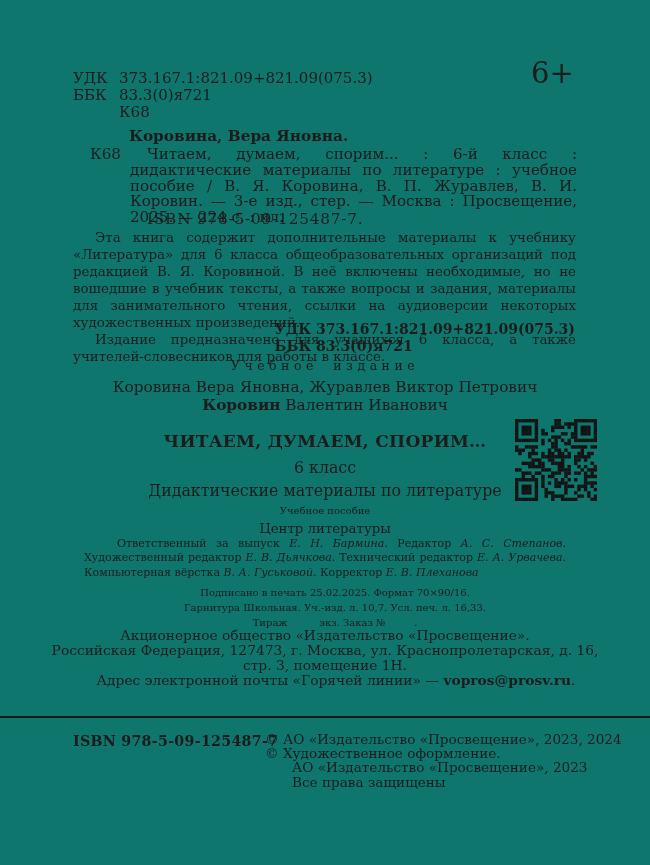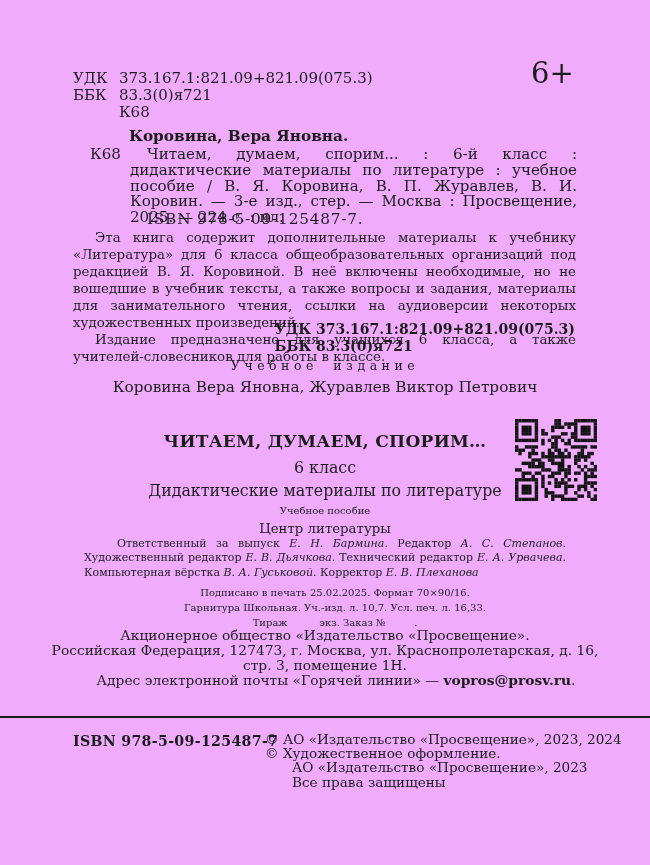--- a/index.html
+++ b/index.html
@@ -1,20 +1,20 @@
 <!DOCTYPE html>
 <html><head>
 <meta charset="utf-8">
 <style>
   html,body{margin:0;padding:0;background:#e8e8e8;}
   .page{
     position:relative;
     width:650px;height:865px;
     margin:0 auto;
-    background:#f0abfc;
+    background:#0f766e;
     color:#1c1c1c;
     font-family:"DejaVu Serif", serif;
     overflow:hidden;
   }
   .abs{position:absolute;}
   .center{left:0;width:650px;text-align:center;}
   .jst{text-align:justify;}
 
   
   .top-codes{left:73px;top:70px;font-size:15px;line-height:17px;}
@@ -89,20 +89,21 @@
     <p>Издание предназначено для учащихся 6 класса, а также учителей-словесников для работы в классе.</p>
   </div>
 
   <div class="abs bottom-codes">
     <div>УДК  373.167.1:821.09+821.09(075.3)</div>
     <div>ББК  83.3(0)я721</div>
   </div>
 
   <div class="abs center edition-label">Учебное издание</div>
   <div class="abs center authors-line1"><span style="font-weight: normal;">Коровина</span><span> Вера Яновна, </span><span style="font-weight: normal;">Журавлев</span><span> Виктор Петрович</span></div>
+  <div class="abs center authors-line2"><span style="font-weight: bold;">Коровин</span><span> Валентин Иванович</span></div>
 
   <div class="abs center main-title">ЧИТАЕМ, ДУМАЕМ, СПОРИМ…</div>
   <div class="abs center grade">6 класс</div>
   <div class="abs center subtitle">Дидактические материалы по литературе</div>
   <div class="abs center edition-type">Учебное пособие</div>
   <div class="abs center center-lit">Центр литературы</div>
 
   <div class="abs qr">
     <svg id="qr-svg" width="82" height="82" viewBox="0 0 82 82" fill="#131313">
         <rect x="0.00" y="0.00" width="3.43" height="3.43"></rect>

